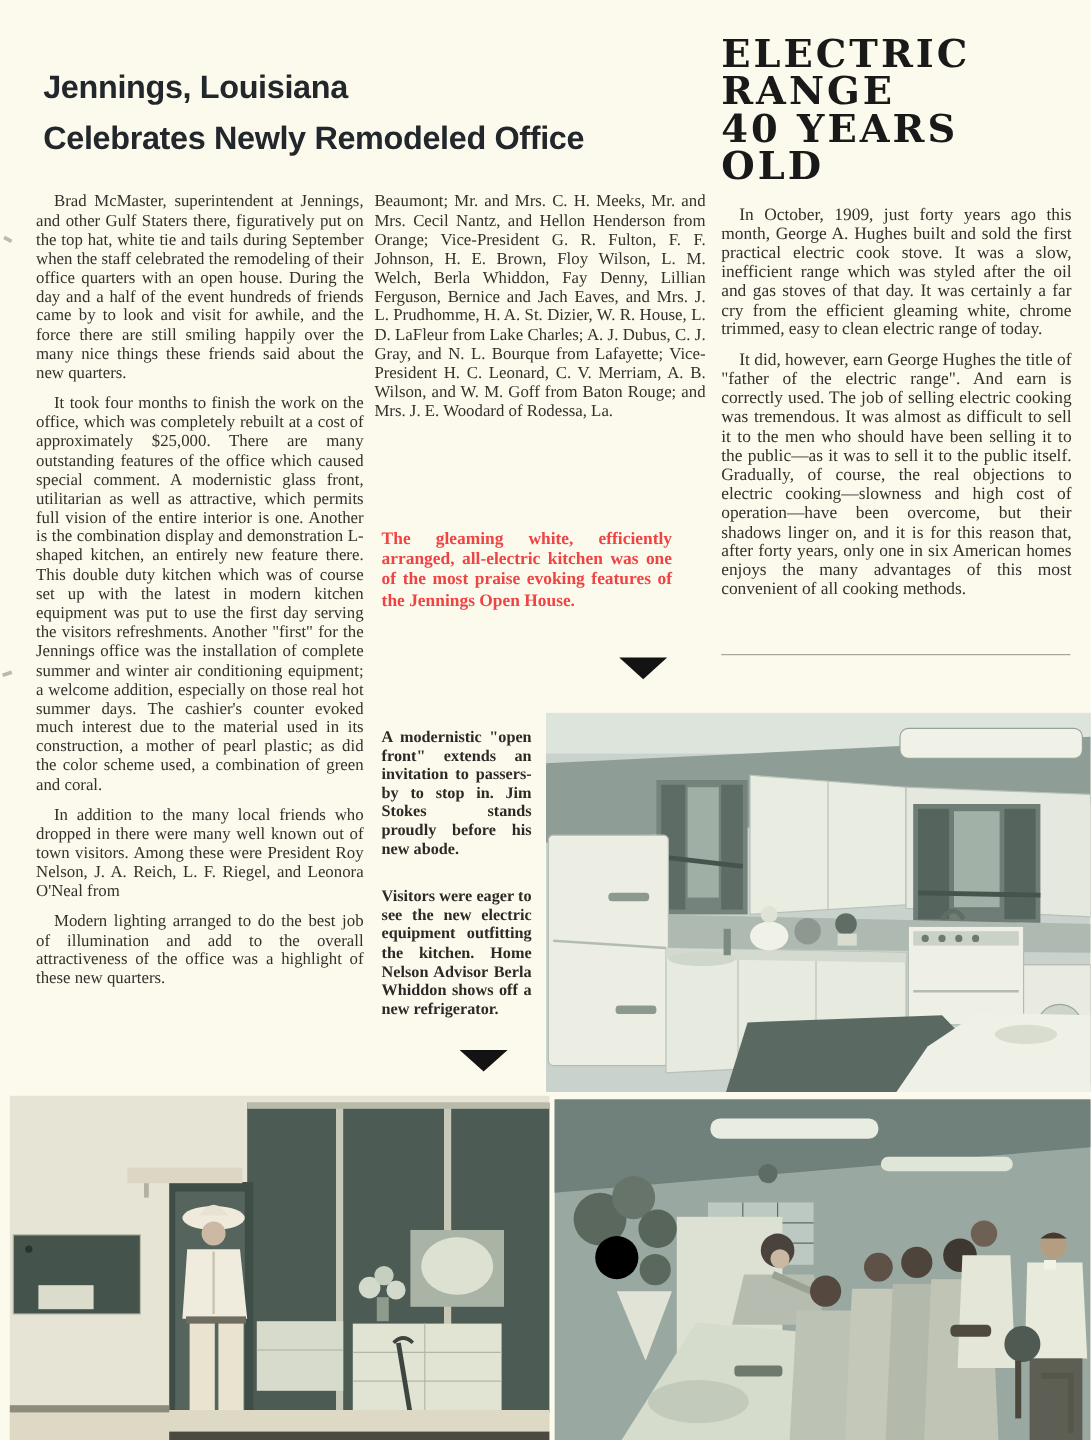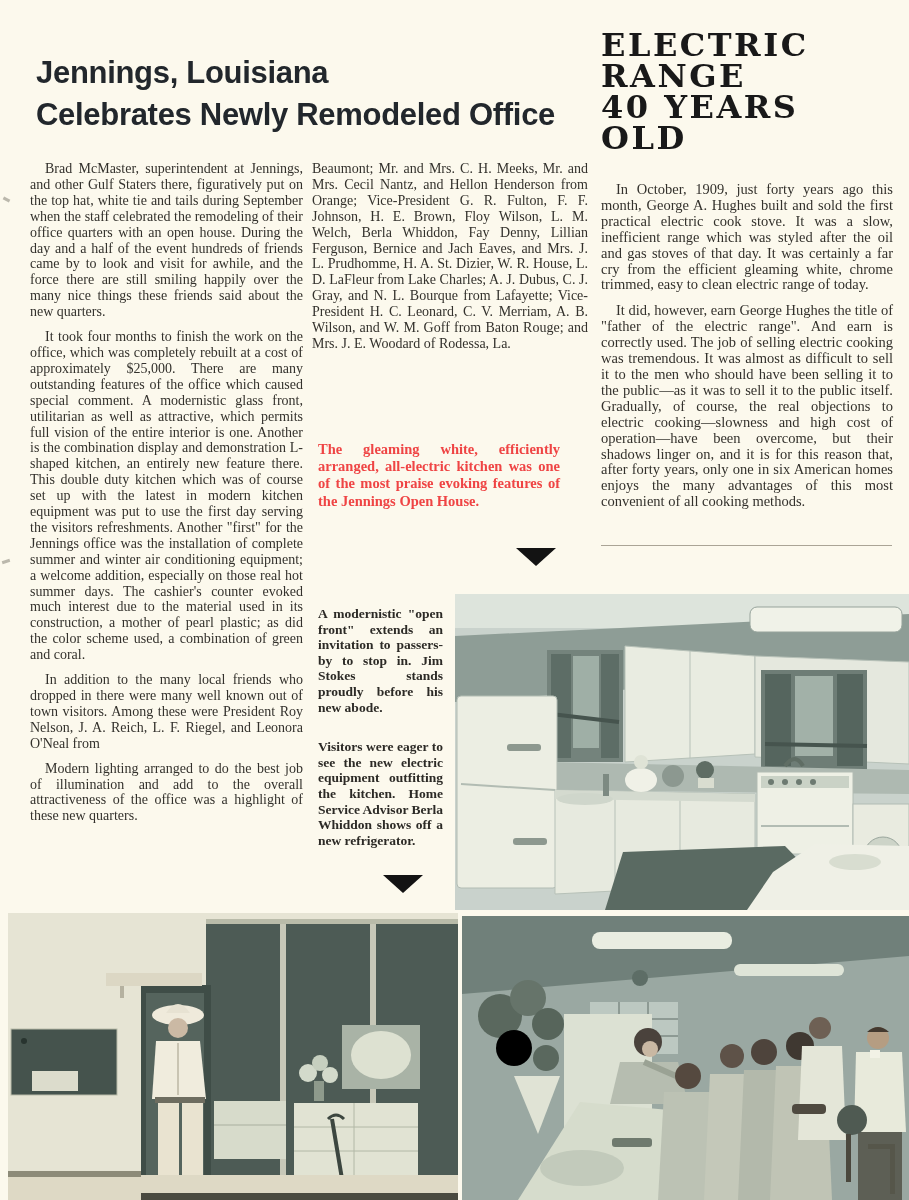--- a/index.html
+++ b/index.html
@@ -7,40 +7,40 @@
     position:relative;width:909px;height:1200px;overflow:hidden;
     background:#fcf9ed;
     font-family:"Liberation Serif", serif;
     color:#33312c;
   }
   
   .masthead{
     position:absolute;left:36px;top:52px;width:560px;
     font-family:"Liberation Sans", sans-serif;
     font-weight:bold;color:#22272c;
-    font-size:31px;line-height:42px;letter-spacing:-0.3px;
+    font-size:27px;line-height:42px;letter-spacing:-0.3px;
   }
   
   .col{position:absolute;text-align:justify;font-size:14px;line-height:15.9px;}
   .col p{margin:0 0 9px 0;text-indent:15px;}
   .col p.cont{text-indent:0;}
   .col1{left:30px;top:161px;width:273px;}
   .col2{left:312px;top:161px;width:276px;}
   
   .kcaption{
     position:absolute;left:318px;top:441px;width:242px;
     font-weight:bold;font-size:14.5px;line-height:17.2px;text-align:justify;color:#ef4444;
   }
   
   .sidebar{position:absolute;left:601px;top:30px;width:292px;}
   .headline{
     font-family:"DejaVu Serif", serif;font-weight:bold;color:#191919;
     font-size:32px;line-height:31px;letter-spacing:2.5px;
   }
-  .sidebody{margin-top:28px;text-align:justify;font-size:14.5px;line-height:15.9px;}
+  .sidebody{margin-top:18px;text-align:justify;font-size:14.5px;line-height:15.9px;}
   .sidebody p{margin:0 0 10px 0;text-indent:15px;}
   .rule{position:absolute;left:601px;top:545px;width:291px;height:1px;background:#aaa496;}
   
   .capcol{
     position:absolute;left:318px;top:606px;width:125px;
     font-weight:bold;font-size:13.5px;line-height:15.6px;text-align:justify;color:#2c2a26;
   }
   .capcol p{margin:0 0 24px 0;}
   
   .tri{position:absolute;width:0;height:0;border-left:20px solid transparent;border-right:20px solid transparent;border-top:18px solid #131313;}
@@ -151,21 +151,21 @@
     <circle cx="428" cy="262" r="19" fill="#cdd4c8" stroke="#9aa69d"></circle>
 
     <polygon points="150,316 392,316 330,252 168,258" fill="#5a6a62"></polygon>
 
     <polygon points="292,316 454,316 454,252 360,250 318,278" fill="#eff0e6"></polygon>
     <ellipse cx="400" cy="268" rx="26" ry="8" fill="#d8ddd0"></ellipse>
   </svg>
 
   <div class="capcol">
     <p>A modernistic "open front" extends an invitation to passers-by to stop in. Jim Stokes stands proudly before his new abode.</p>
-    <p>Visitors were eager to see the new electric equipment outfitting the kitchen. Home Service Advisor Berla Whiddon shows off a new refrigerator.</p>
+    <p>Visitors were eager to see the new electric equipment outfitting the kitchen. Home Nelson Advisor Berla Whiddon shows off a new refrigerator.</p>
   </div>
   <div class="tri tri2"></div>
 
   <svg class="photo pleft" width="450" height="287" viewBox="0 0 450 287">
     <rect width="450" height="287" fill="#e6e4d4"></rect>
 
     <rect x="198" y="6" width="252" height="258" fill="#4d5b55"></rect>
     <rect x="272" y="6" width="6" height="258" fill="#c7c8b8"></rect>
     <rect x="362" y="6" width="6" height="258" fill="#c7c8b8"></rect>
     <rect x="198" y="6" width="252" height="5" fill="#b9bba9"></rect>

